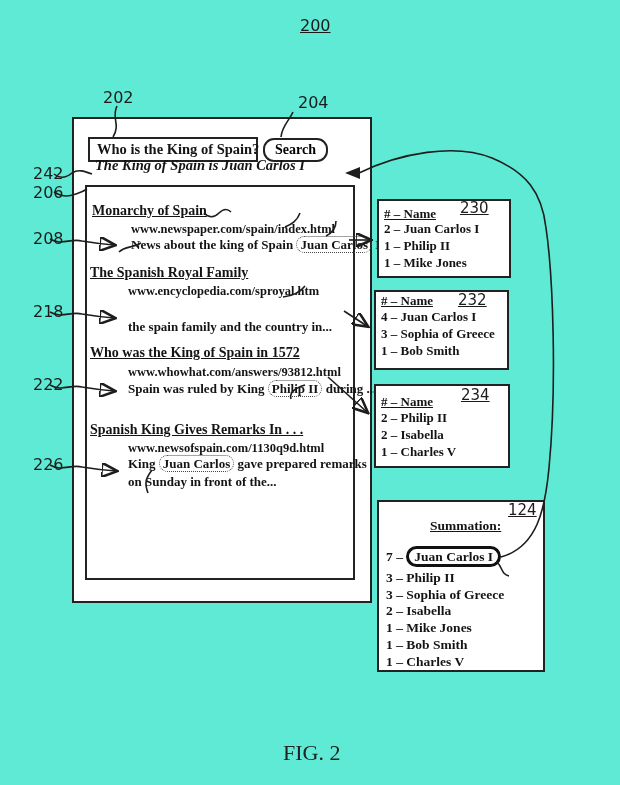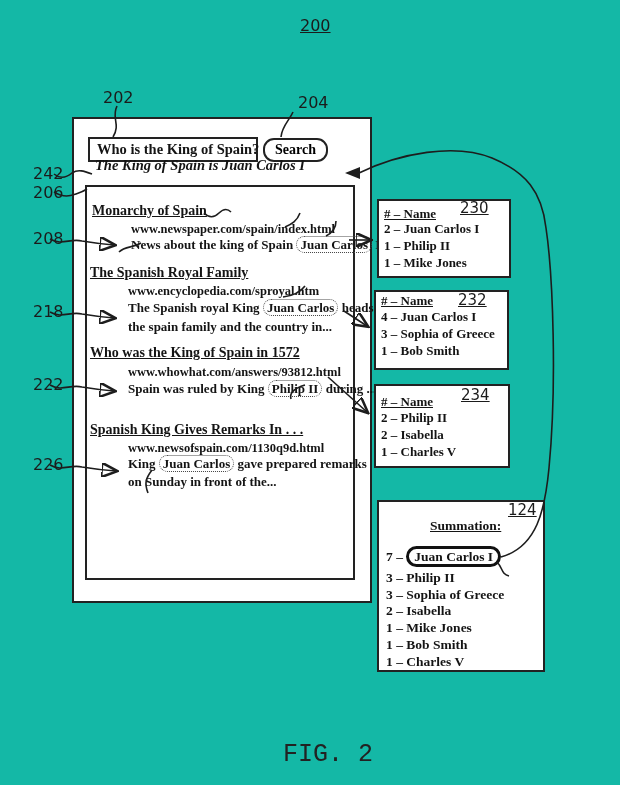--- a/index.html
+++ b/index.html
@@ -1,34 +1,34 @@
 <!DOCTYPE html>
 <html><head>
 <meta charset="utf-8">
 <style>
   html,body{margin:0;padding:0;background:#fff;}
-  .stage{position:relative;width:620px;height:785px;background:#14b8a6;overflow:hidden;}
+  .stage{position:relative;width:620px;height:785px;background:#5eead4;overflow:hidden;}
   .abs{position:absolute;}
   .num{font-family:"DejaVu Sans",sans-serif;font-size:16px;color:#1b1b1b;white-space:nowrap;}
   .ser{font-family:"Liberation Serif","DejaVu Serif",serif;font-weight:bold;color:#141414;white-space:nowrap;}
   .box{position:absolute;border:2px solid #222;background:#fff;box-sizing:border-box;}
   .title{font-size:14px;text-decoration:underline;}
   .url{font-size:12.5px;}
   .snip{font-size:13px;}
   .row{font-size:13px;}
   .u{text-decoration:underline;}
   .ent{border:1.5px dotted #4a4a4a;border-radius:10px;padding:0 3px;}
   .ent-strong{border:3px solid #111;border-radius:12px;padding:0 5px;}
   .answer{font-style:italic;font-size:14.5px;}
   .searchq{font-size:14.5px;}
   .btn{border:2px solid #222;border-radius:12px;background:#fff;font-size:14px;
        padding:1px 10px;font-family:"Liberation Serif","DejaVu Serif",serif;font-weight:bold;}
   svg.overlay{position:absolute;left:0;top:0;pointer-events:none;}
   svg.overlay path{fill:none;stroke:#1d1d1d;stroke-width:1.6;}
-  .fig{font-family:Liberation Mono, monospace;font-size:25px;color:#222;}
+  .fig{font-family:Liberation Serif, serif;font-size:22px;color:#222;}
 </style>
 </head>
 <body>
 
 <div class="stage">
 
   <div class="abs num u" style="left:300px;top:16px;">200</div>
 
   <div class="abs num" style="left:103px;top:88px;">202</div>
   <div class="abs num" style="left:298px;top:93px;">204</div>
@@ -58,23 +58,20 @@
   <div class="box" style="left:85px;top:185px;width:270px;height:395px;"></div>
 
   <div class="abs ser title" style="left:92px;top:203px;">Monarchy of Spain</div>
   <div class="abs ser url" style="left:131px;top:222px;">www.newspaper.com/spain/index.html</div>
   <div class="abs ser snip" style="left:131px;top:237px;">
     <span>News about the king of Spain </span><span class="ent">Juan Carlos</span><span> I.</span>
   </div>
 
   <div class="abs ser title" style="left:90px;top:265px;">The Spanish Royal Family</div>
   <div class="abs ser url" style="left:128px;top:284px;">www.encyclopedia.com/sproyal.htm</div>
-  <div class="abs ser snip" style="left:128px;top:300px;">
-    <span>The Spanish royal King </span><span class="ent">Juan Carlos</span><span> heads</span>
-  </div>
   <div class="abs ser snip" style="left:128px;top:319px;">the spain family and the country  in...</div>
 
   <div class="abs ser title" style="left:90px;top:345px;">Who was the King of Spain in 1572</div>
   <div class="abs ser url" style="left:128px;top:365px;">www.whowhat.com/answers/93812.html</div>
   <div class="abs ser snip" style="left:128px;top:381px;">
     <span>Spain was ruled by King </span><span class="ent">Philip II</span><span> during ...</span>
   </div>
 
   <div class="abs ser title" style="left:90px;top:422px;">Spanish King Gives Remarks In . . .</div>
   <div class="abs ser url" style="left:128px;top:441px;">www.newsofspain.com/1130q9d.html</div>

